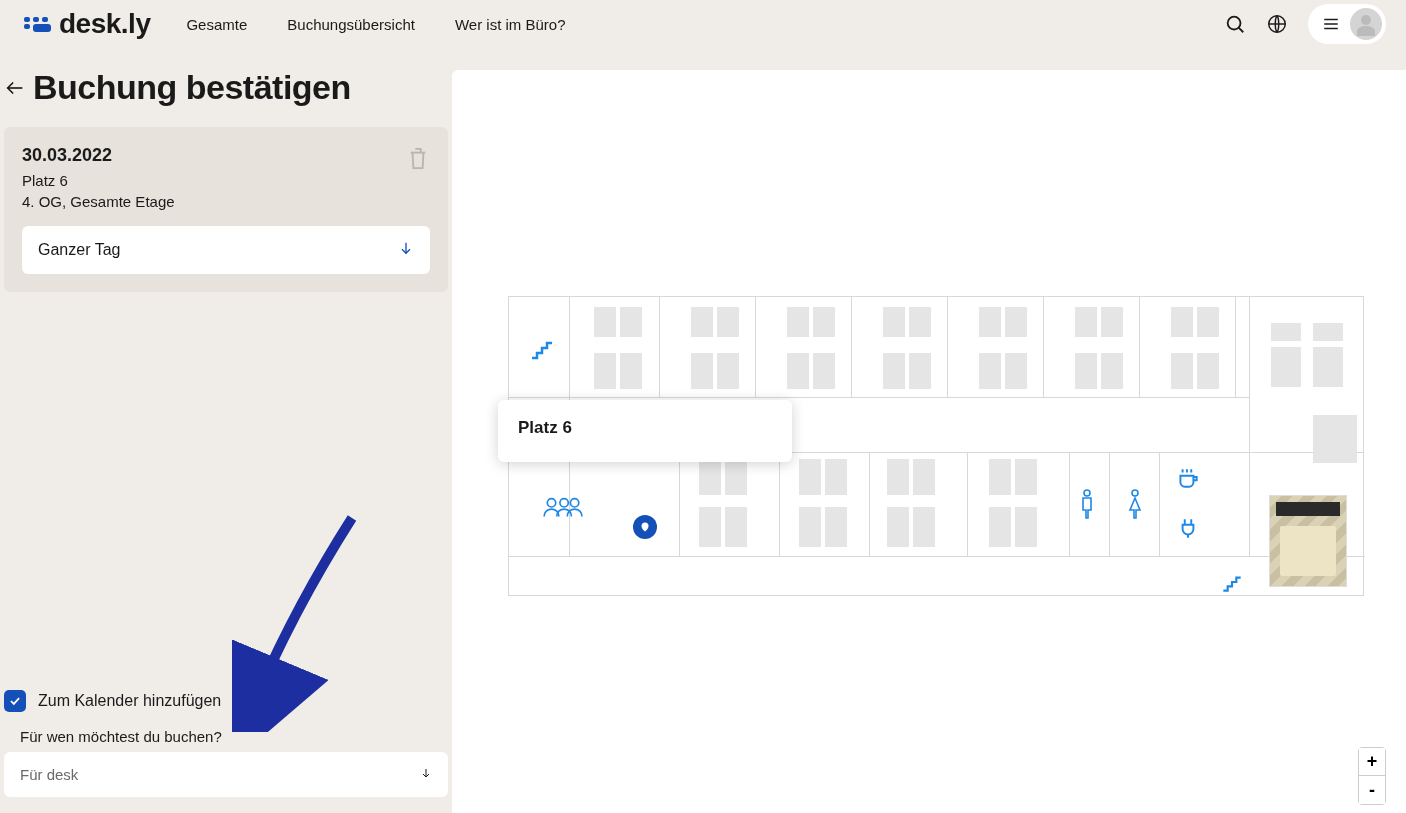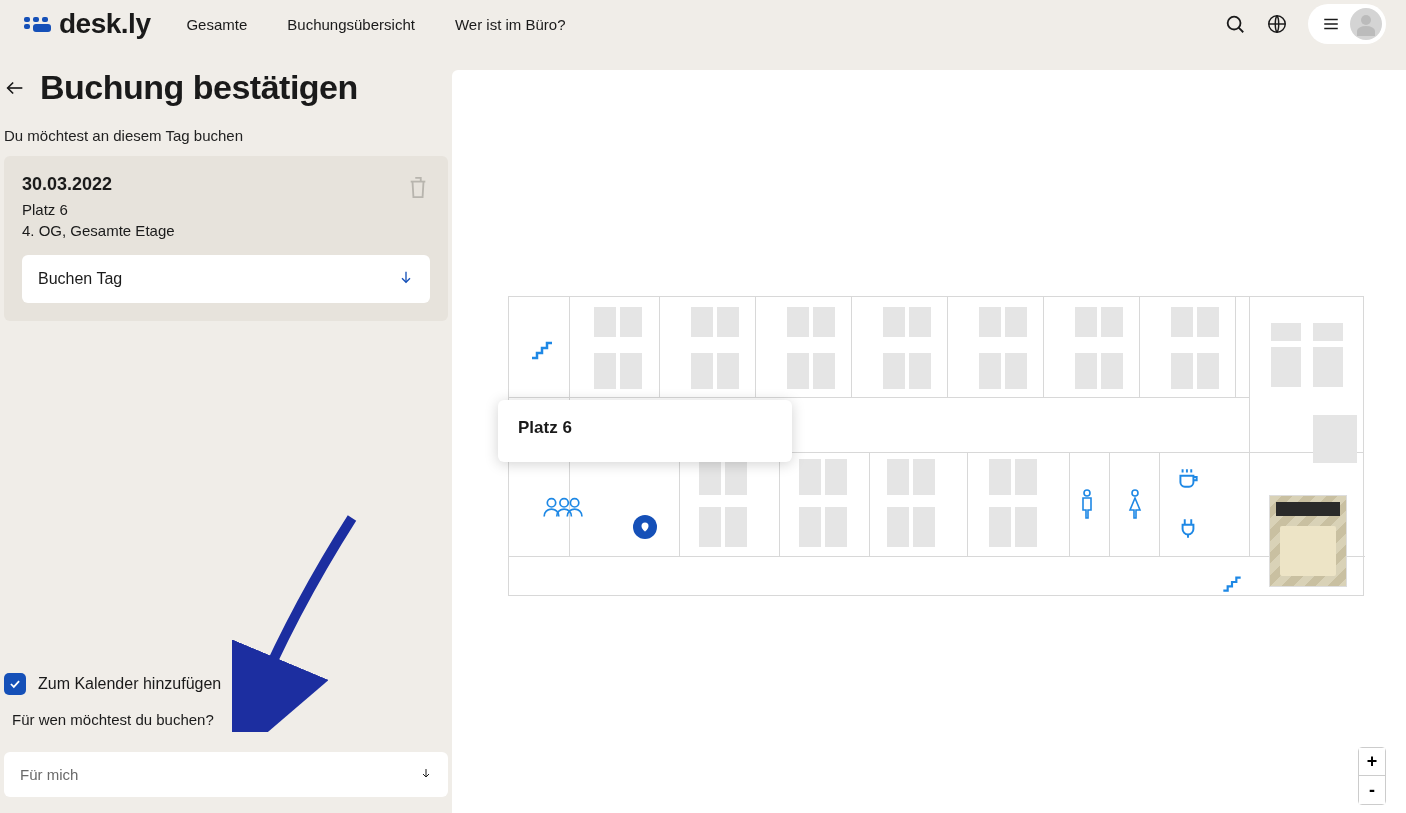--- a/index.html
+++ b/index.html
@@ -62,21 +62,21 @@
   }
   .right-panel {
     flex:1;
     background:#fff;
     border-top-left-radius:6px;
     margin-top:22px;
     position:relative;
   }
 
   
-  .title-row { display:flex; align-items:center; gap:14px; padding:0 4px 20px 4px;}
+  .title-row { display:flex; align-items:center; gap:7px; padding:0 4px 20px 4px;}
   .back-arrow { width:22px;height:22px;}
   .page-title { font-size:34px; font-weight:700; letter-spacing:-0.5px;}
   .subtitle { font-size:15px; padding:0 4px 12px 4px; color:#222;}
 
   .booking-card {
     background:#e7e3dc; border-radius:6px; margin:0 4px 0 4px;
     padding:18px 18px 18px 18px;
   }
   .booking-head { display:flex; justify-content:space-between; align-items:flex-start;}
   .booking-date { font-size:18px; font-weight:700; }
@@ -93,21 +93,21 @@
   .flex-spacer { flex:1; }
 
   .checkbox-row { display:flex; align-items:center; gap:12px; padding:0 4px; margin-bottom:16px;}
   .checkbox {
     width:22px;height:22px;border-radius:5px;background:#1550b8;
     display:flex;align-items:center;justify-content:center;
   }
   .checkbox svg { width:14px;height:14px; }
   .checkbox-label { font-size:16px; }
 
-  .for-whom-label { font-size:15px; padding:0 12px; margin-bottom:24px;}
+  .for-whom-label { font-size:15px; padding:0 20px; margin-bottom:7px;}
   .for-whom-select {
     background:#fff; border-radius:6px; margin:0 4px 10px 4px;
     padding:14px 16px; display:flex; justify-content:space-between; align-items:center;
     font-size:15px; color:#6a6a6a; cursor:pointer;
   }
 
   .book-btn {
     margin:0 4px; height:48px; border:none; cursor:pointer;
     background:#1944a8; color:#fff; font-size:15px; font-weight:500;
     border-radius:999px;
@@ -225,39 +225,38 @@
   <div class="left-panel">
     <div class="title-row">
       <button class="icon-btn">
         <svg class="back-arrow" viewBox="0 0 24 24" fill="none" stroke="#1a1a1a" stroke-width="1.8">
             <line x1="20" y1="12" x2="4" y2="12"></line>
             <polyline points="10 6 4 12 10 18"></polyline>
           </svg>
       </button>
       <h1 class="page-title">Buchung bestätigen</h1>
     </div>
-    <p class="subtitle">Du möchtest an diesem Tag buchen</p>
 
     <div class="booking-card">
       <div class="booking-head">
         <div>
           <div class="booking-date">30.03.2022</div>
           <div class="booking-place">Platz 6</div>
           <div class="booking-floor">4. OG, Gesamte Etage</div>
         </div>
         <button class="icon-btn trash-icon">
           <svg width="22" height="26" viewBox="0 0 24 28" fill="none" stroke="#b8b5ae" stroke-width="2">
               <path d="M4 7h16"></path>
               <path d="M9 3h6v4"></path>
               <path d="M6 7l1 17h10l1-17"></path>
             </svg>
         </button>
       </div>
       <div class="select-row">
-        <span>Buchen Tag</span>
+        <span>Ganzer Tag</span>
         <span class="select-arrow">
           <svg width="16" height="16" viewBox="0 0 24 24" fill="none" stroke="#1550b8" stroke-width="2">
               <line x1="12" y1="4" x2="12" y2="20"></line>
               <polyline points="6 14 12 20 18 14"></polyline>
             </svg>
         </span>
       </div>
     </div>
 
     <div class="flex-spacer"></div>
@@ -266,21 +265,21 @@
       <span class="checkbox">
         <svg viewBox="0 0 24 24" fill="none" stroke="#fff" stroke-width="3">
             <polyline points="5 12 10 17 19 7"></polyline>
           </svg>
       </span>
       <span class="checkbox-label">Zum Kalender hinzufügen</span>
     </div>
 
     <div class="for-whom-label">Für wen möchtest du buchen?</div>
     <div class="for-whom-select">
-      <span>Für mich</span>
+      <span>Für desk</span>
       <span>
         <svg width="12" height="14" viewBox="0 0 24 24" fill="none" stroke="#1a1a1a" stroke-width="2">
             <line x1="12" y1="4" x2="12" y2="20"></line>
             <polyline points="6 14 12 20 18 14"></polyline>
           </svg>
       </span>
     </div>
 
   </div>
 

